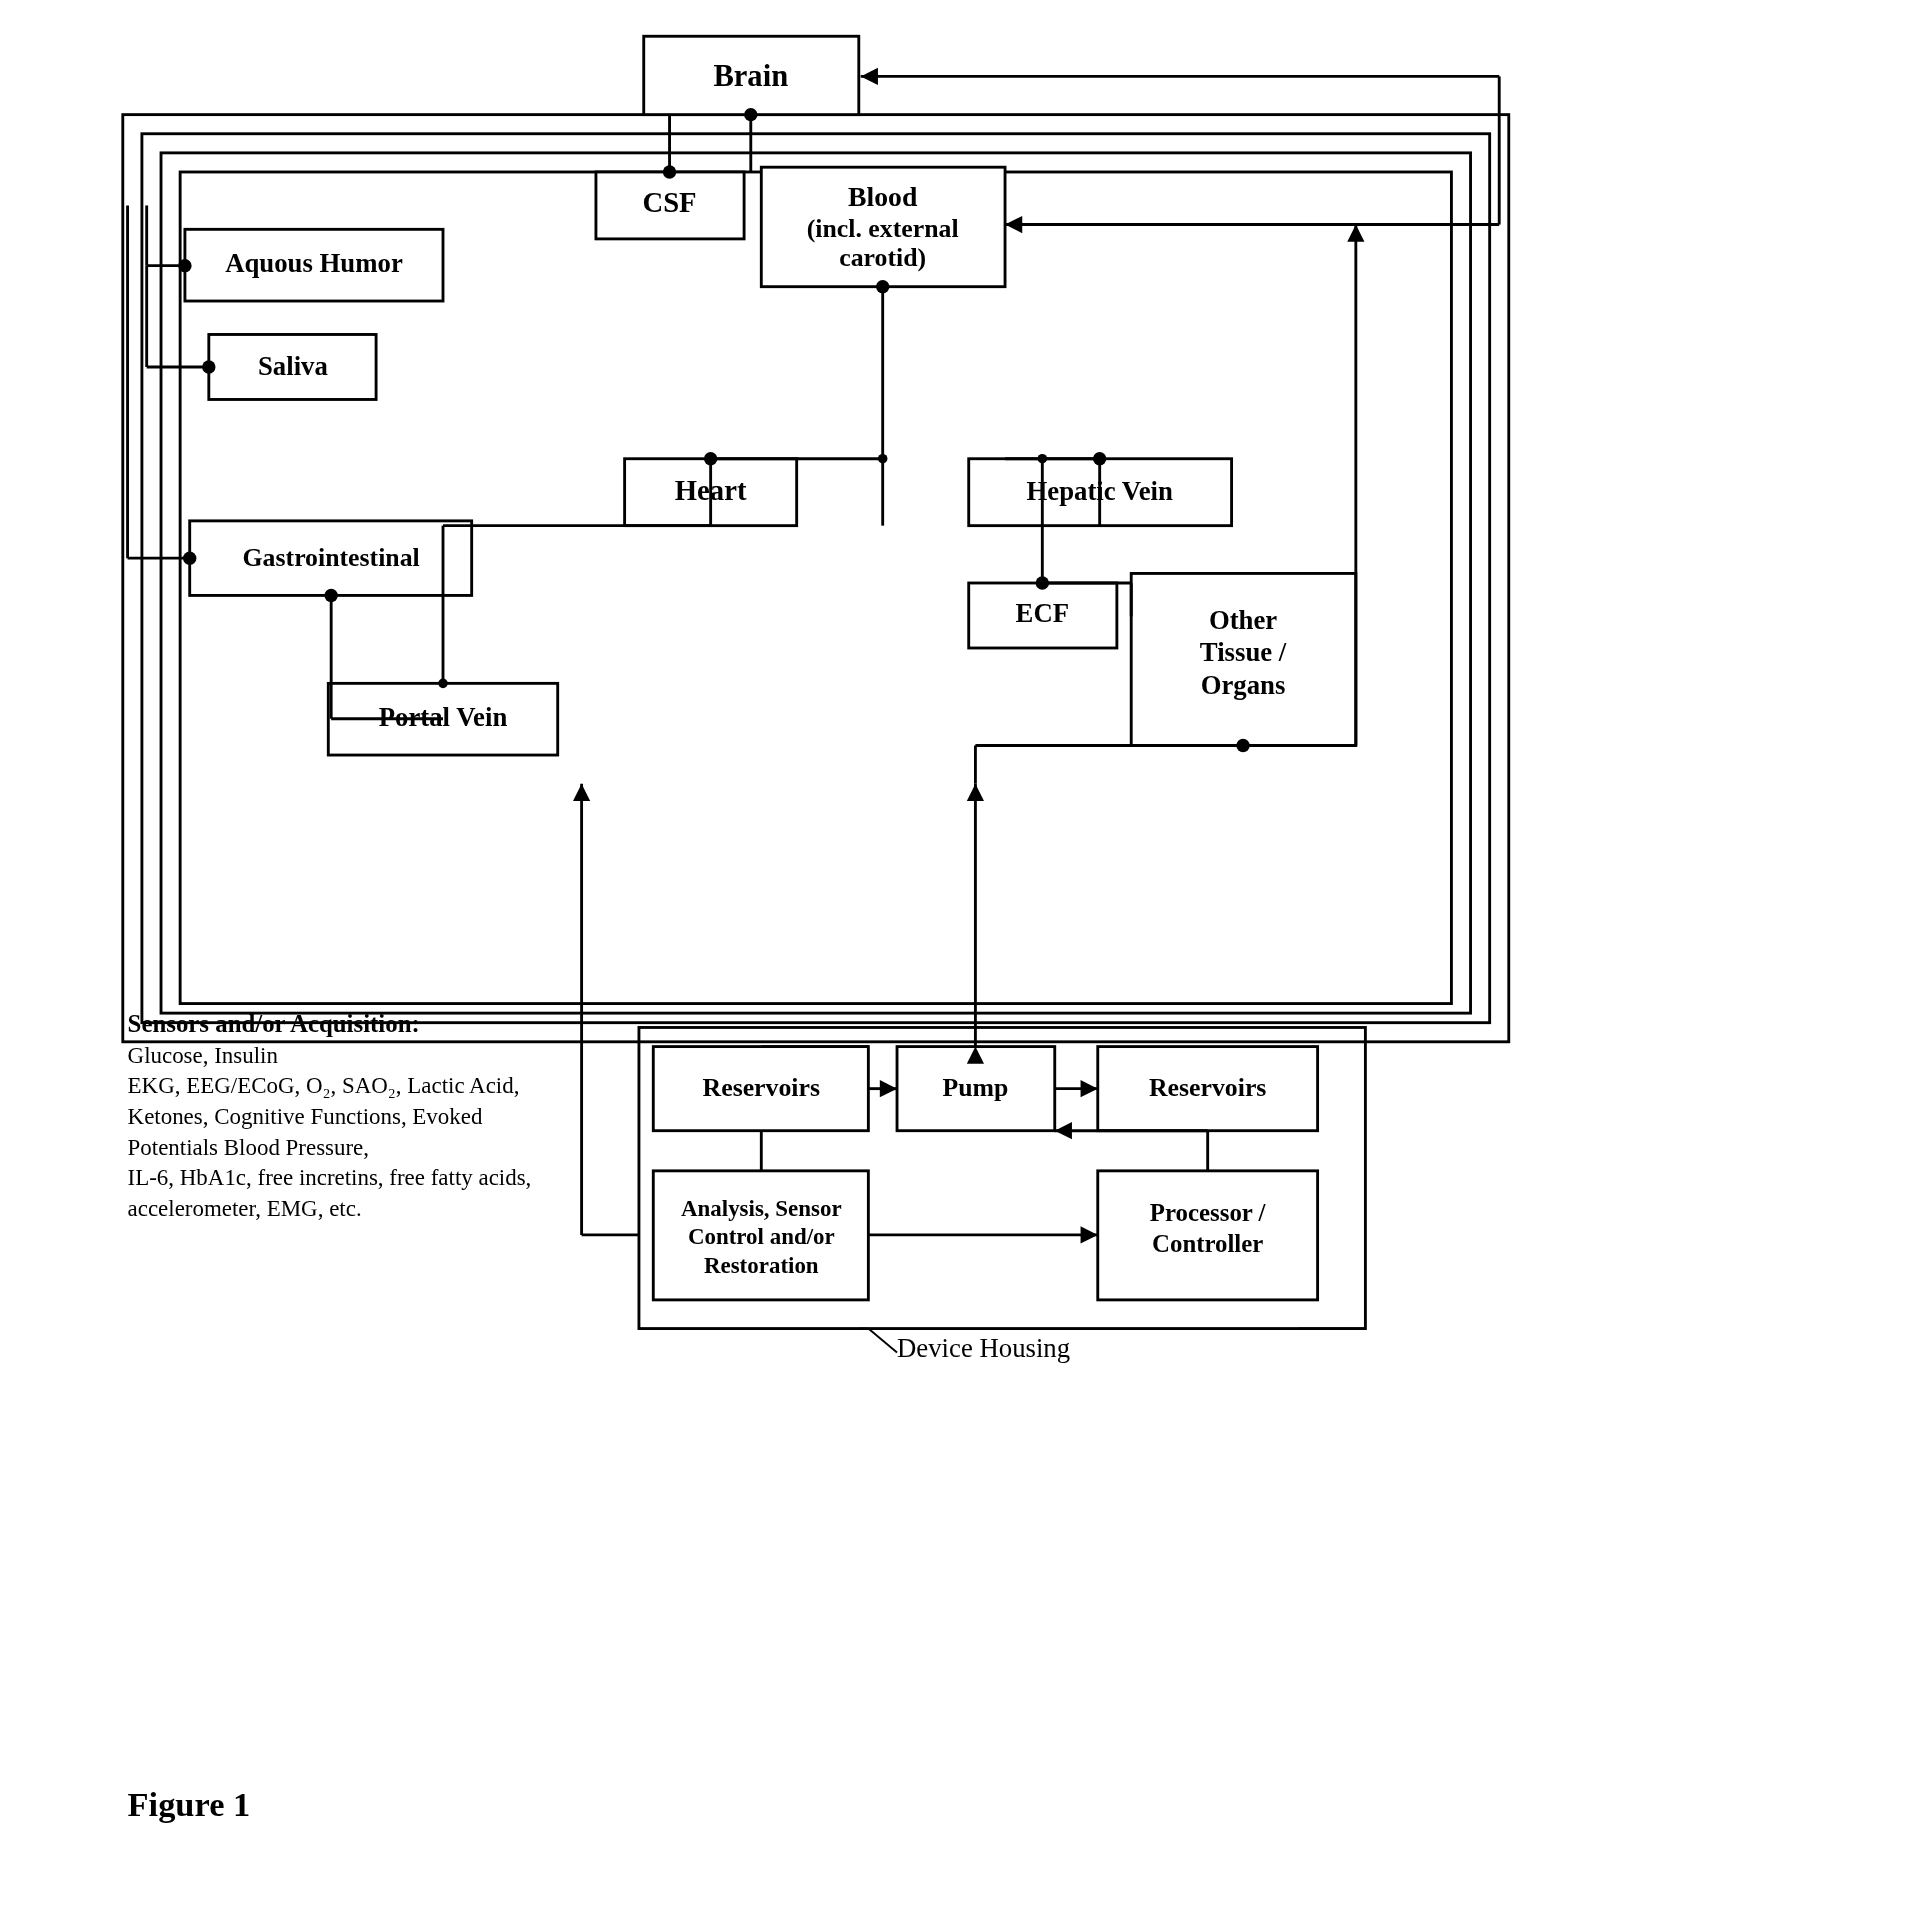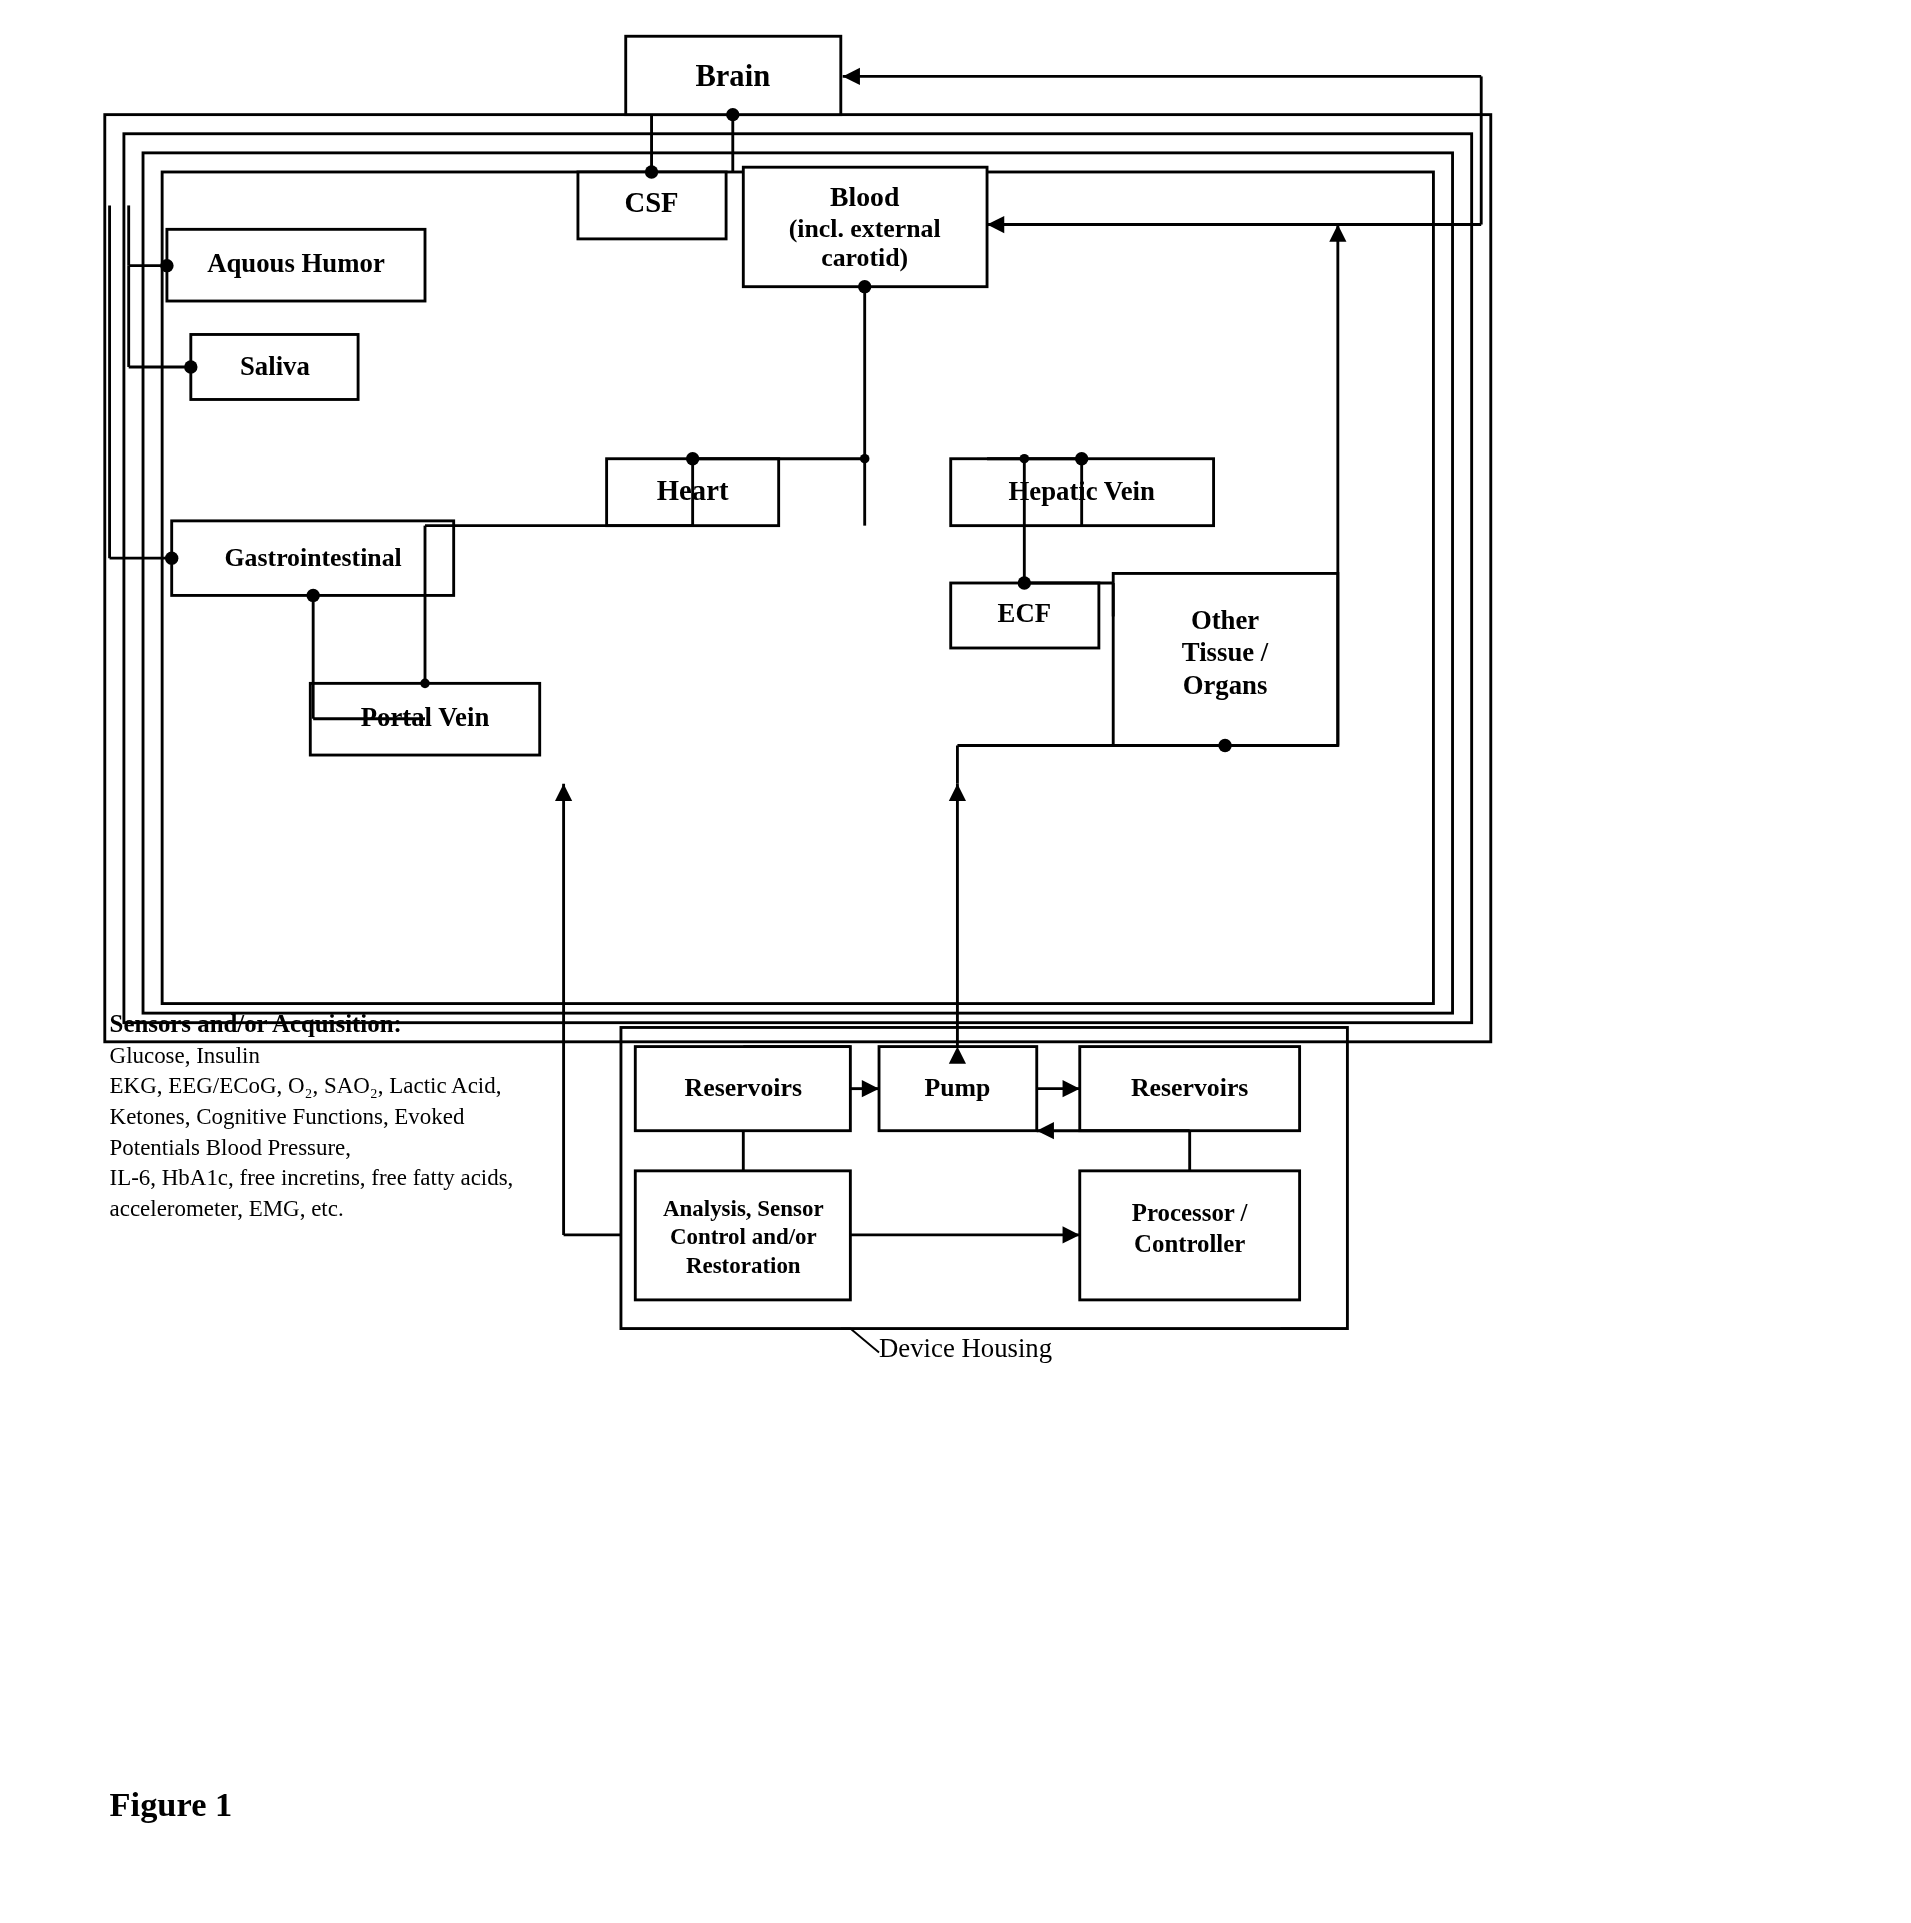--- a/index.html
+++ b/index.html
@@ -8,21 +8,21 @@
       font-family: 'Times New Roman', Times, serif;
       width: 1912px;
       height: 1923px;
       position: relative;
       overflow: hidden;
     }
 
     .diagram-container {
       position: absolute;
       top: 19px;
-      left: 57px;
+      left: 75px;
       width: 1797px;
       height: 1864px;
     }
 
     
     .svg-overlay {
       position: absolute;
       top: 0;
       left: 0;
       width: 100%;

